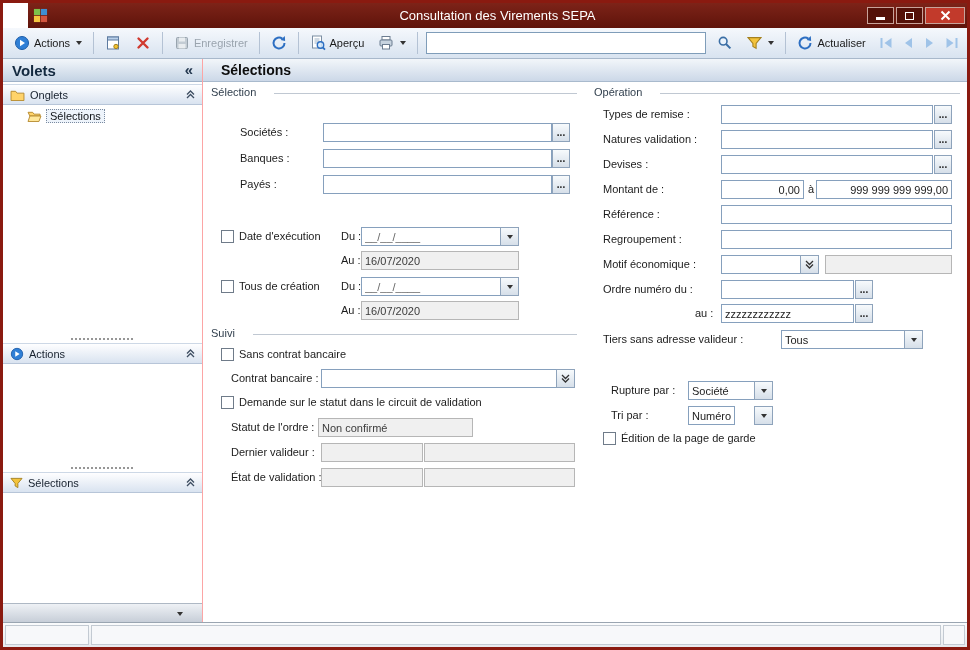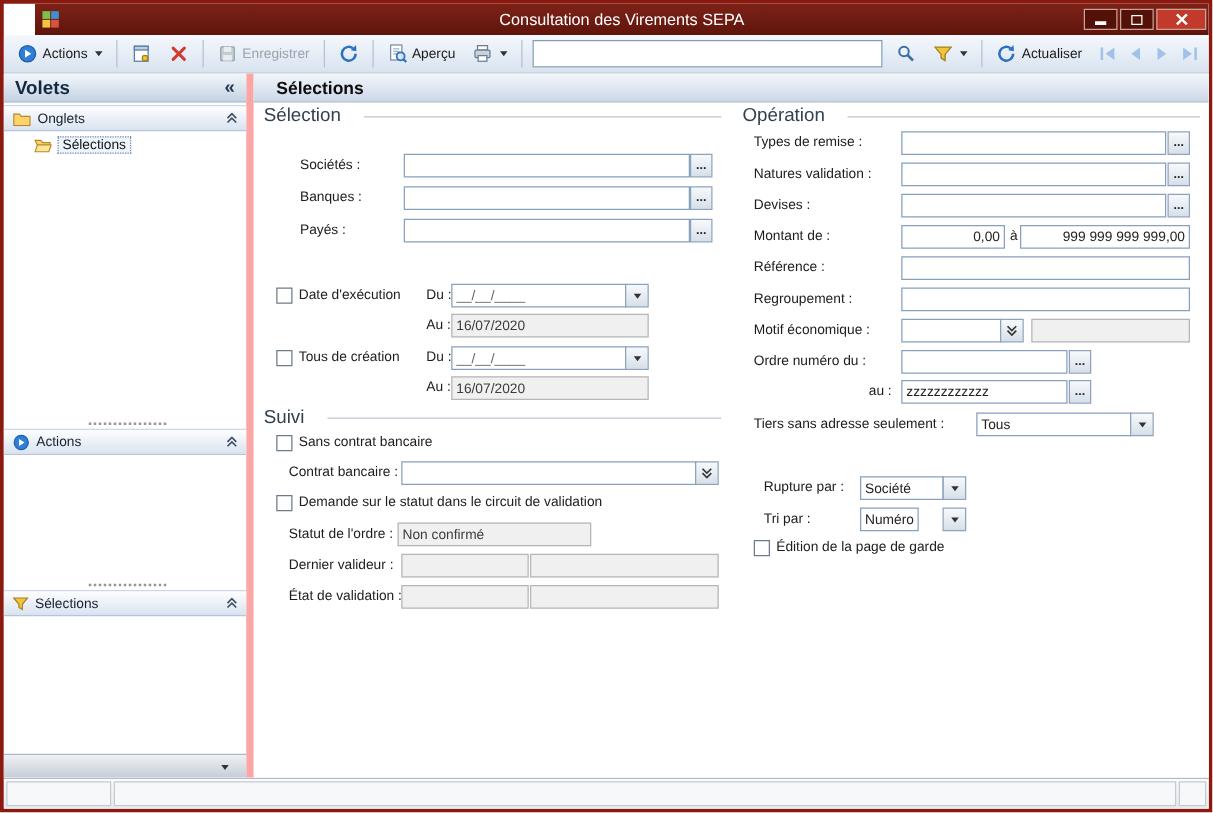--- a/index.html
+++ b/index.html
@@ -25,41 +25,41 @@
   .tb-btn.disabled { color:#9aa4ae; }
   .caret { width:0; height:0; border-left:3.5px solid transparent; border-right:3.5px solid transparent; border-top:4px solid #333; margin-left:2px; }
   .search-box { width:306px; height:22px; border:1px solid #7f9db9; background:#fff; padding:0 5px; font:11px "Liberation Sans",sans-serif; margin:0 3px; }
   .flex-sp { flex:1; }
   .nav-btn { width:22px; height:22px; display:flex; align-items:center; justify-content:center; background:transparent; border:none; }
 
   
   .app-body { position:relative; height:563px; background:#fff; }
 
   
-  .sidebar { position:absolute; left:0; top:0; width:200px; height:563px; background:#fff; border-right:6px solid #fca5a5; }
+  .sidebar { position:absolute; left:0; top:0; width:200px; height:563px; background:#fff; border-right:1px solid #fca5a5; }
   .sb-header { height:23px; background:linear-gradient(#f2f6fa,#c4d3e4); border-bottom:1px solid #9fb1c7; display:flex; align-items:center; padding:0 9px; }
   .sb-header .sb-title { font-size:15px; font-weight:bold; color:#13293f; }
   .sb-header .collapse { margin-left:auto; font-size:15px; font-weight:bold; color:#24384f; line-height:14px; }
   .sb-section { position:absolute; left:0; width:100%; height:21px; background:linear-gradient(#fefeff,#d9e3f0); border-top:1px solid #cdd8e6; border-bottom:1px solid #b7c5d8; display:flex; align-items:center; padding:0 7px; gap:5px; color:#17212e; }
   .sb-section .chev { margin-left:auto; display:flex; }
   .tree-row { position:absolute; left:0; width:100%; height:18px; display:flex; align-items:center; gap:4px; padding-left:24px; color:#101418; }
   .tree-row .lbl.sel { border:1px dotted #7a8aa0; background:#eef4fb; padding:0 3px; }
   .splitter { position:absolute; left:68px; width:62px; border-top:2px dotted #969696; height:2px; }
   .sb-bottom { position:absolute; left:0; right:0; top:544px; height:19px; background:linear-gradient(#eef1f5,#c7ced8); border-top:1px solid #aeb8c4; }
   .sb-bottom .caret { position:absolute; left:172px; top:8px; }
   .add-row { position:absolute; left:0; right:0; top:439px; height:18px; }
   .add-link { position:absolute; left:8px; top:2px; color:#1246c8; }
   .add-plus { position:absolute; right:16px; top:1px; }
 
   
   .main { position:absolute; left:200px; top:0; width:764px; height:563px; background:#fff; }
   .main-header { height:23px; background:linear-gradient(#f2f6fa,#ccd8e8); border-bottom:1px solid #a9bacd; display:flex; align-items:center; padding-left:18px; }
   .main-header .mh-title { font-size:14px; font-weight:bold; color:#0d0d0d; }
 
-  .gt { position:absolute; display:flex; align-items:center; gap:18px; font-size:15px; color:#33414f; height:14px; }
+  .gt { position:absolute; display:flex; align-items:center; gap:18px; font-size:11px; color:#33414f; height:14px; }
   .gt .line { height:1px; background:#c0c8d2; flex:1; margin-top:2px; }
 
   .fl { position:absolute; line-height:19px; color:#1c1c1c; white-space:nowrap; }
   .txt { position:absolute; height:19px; border:1px solid #86a0bd; background:#fff; font:11px "Liberation Sans",sans-serif; padding:0 3px; color:#222; }
   .txt.dis { background:#f0f0f0; border-color:#b6b6b6; color:#3c3c3c; }
   .txt.rt { text-align:right; }
   .sq { position:absolute; width:18px; height:19px; border:1px solid #8ea3bb; background:linear-gradient(#f7fafc,#d6dfe9); display:flex; align-items:center; justify-content:center; font:bold 10px "Liberation Sans",sans-serif; color:#222; padding:0; }
   .sq.w19 { width:19px; }
   .arr { width:0; height:0; border-left:3.5px solid transparent; border-right:3.5px solid transparent; border-top:4px solid #333; }
   .cb { position:absolute; width:13px; height:13px; border:1px solid #6f7b89; background:#fff; }
@@ -393,21 +393,21 @@
       <button class="sq" style="left:652px;top:221px">
           <span>...</span>
         </button>
 
       <label class="fl" style="left:492px;top:245px">au :</label>
       <input class="txt" style="left: 518px; top: 245px; width: 133px;" value="zzzzzzzzzzzz">
       <button class="sq" style="left:652px;top:245px">
           <span>...</span>
         </button>
 
-      <label class="fl" style="left:400px;top:271px">Tiers sans adresse seulement :</label>
+      <label class="fl" style="left:400px;top:271px">Tiers sans adresse valideur :</label>
       <input class="txt" style="left: 578px; top: 271px; width: 124px;" value="Tous">
       <button class="sq w19" style="left:701px;top:271px">
           <span class="arr"></span>
         </button>
 
 
       <label class="fl" style="left:408px;top:322px">Rupture par :</label>
       <input class="txt" style="left: 485px; top: 322px; width: 67px;" value="Société">
       <button class="sq w19" style="left:551px;top:322px">
           <span class="arr"></span>

